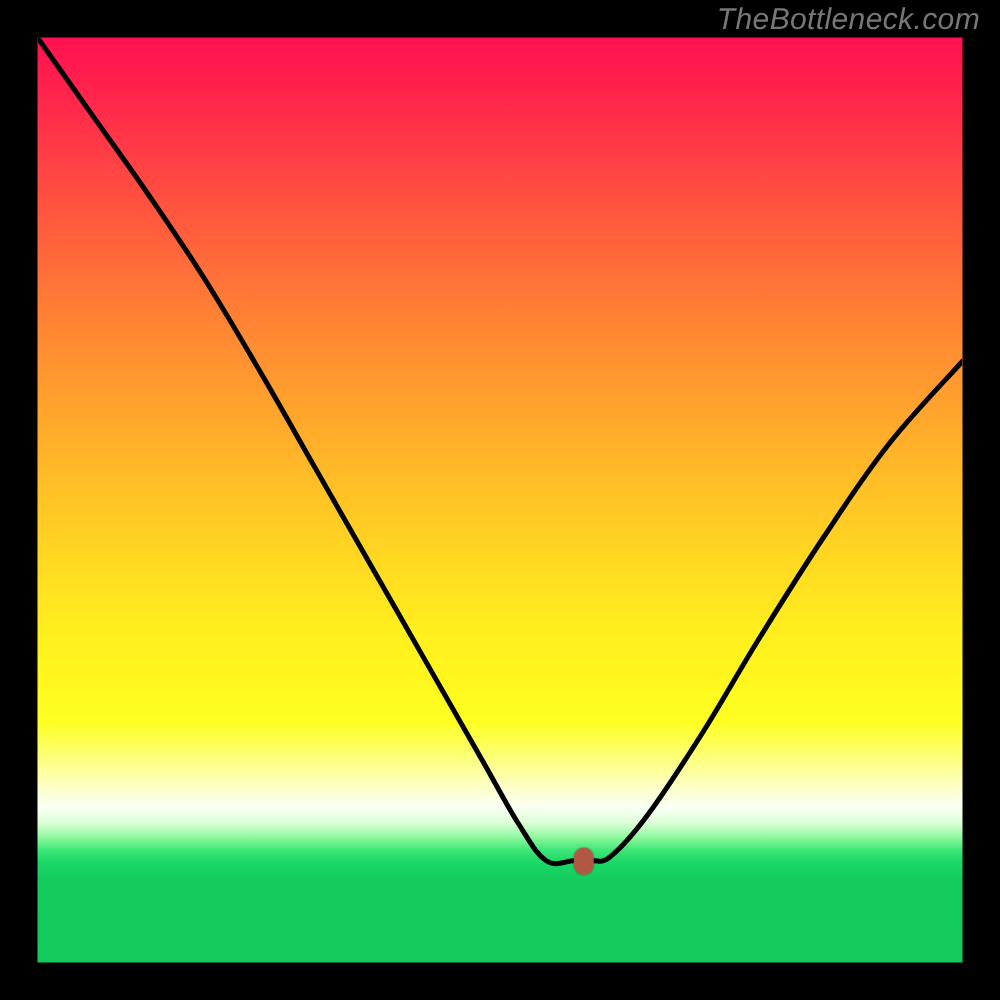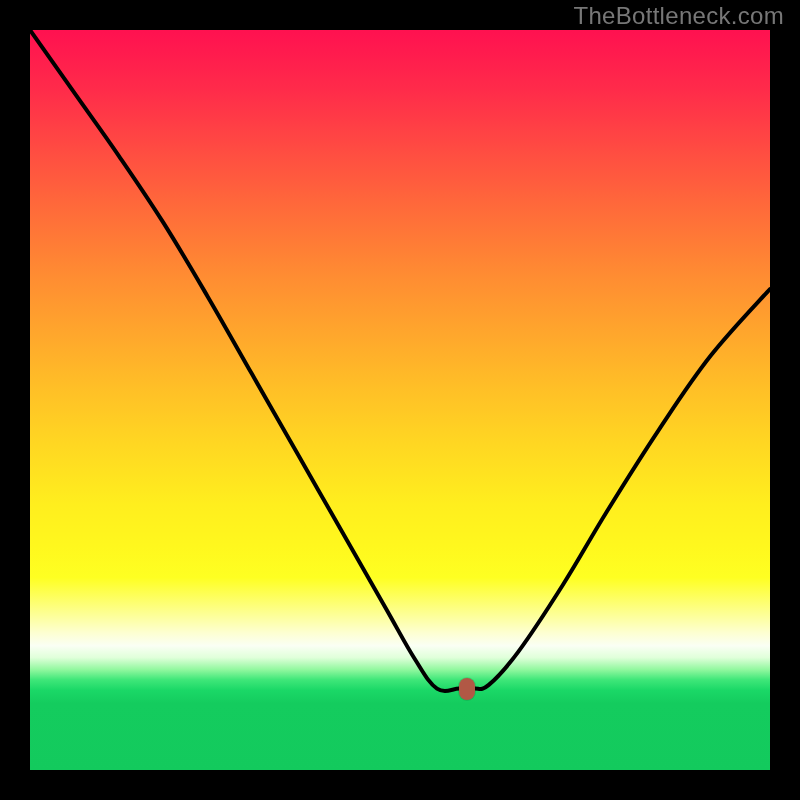--- a/index.html
+++ b/index.html
@@ -11,20 +11,21 @@
     overflow: hidden;
     font-family: Arial, Helvetica, sans-serif;
   }
   .frame {
     position: absolute;
     top: 0;
     left: 0;
     width: 800px;
     height: 800px;
     background: #000;
+    font-style: italic;
   }
   .watermark {
     position: absolute;
     top: 2px;
     right: 16px;
     color: #777;
     font-size: 24px;
     letter-spacing: 0.3px;
     font-weight: 500;
     user-select: none;

